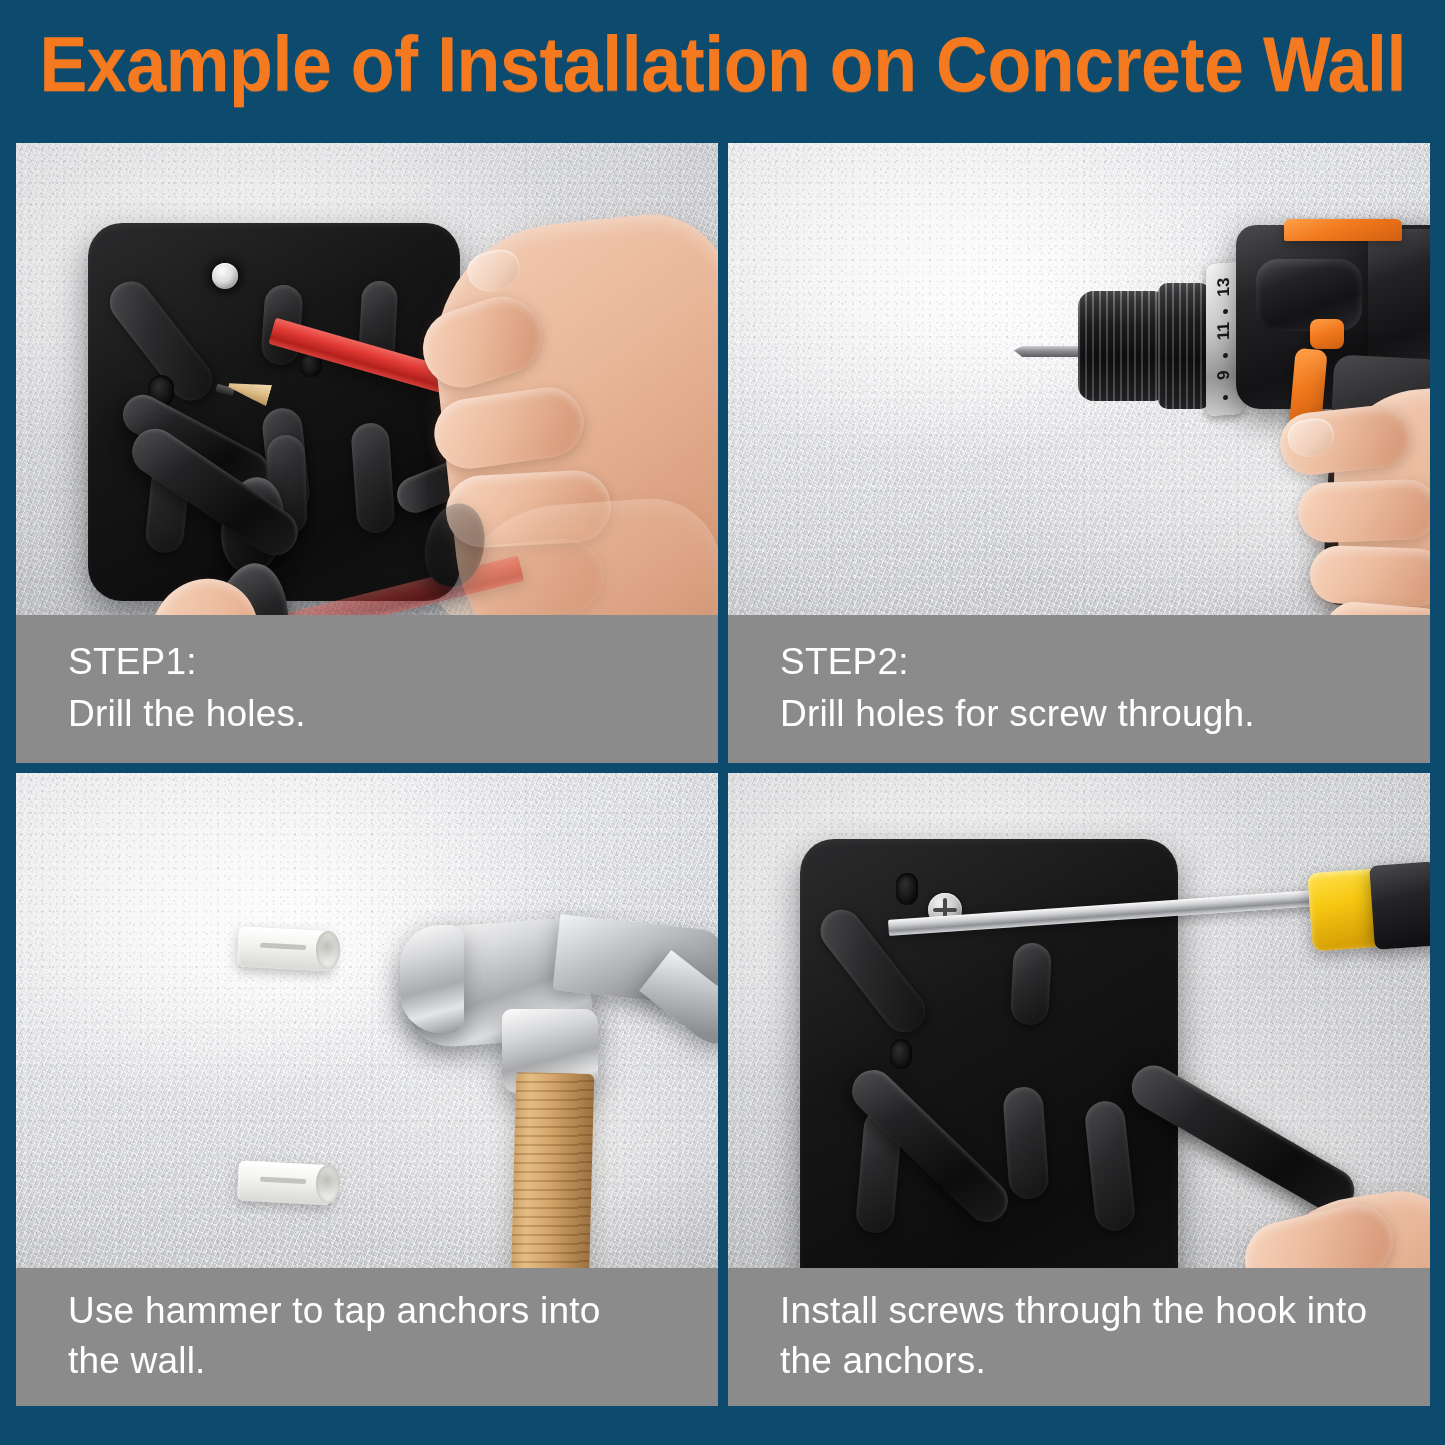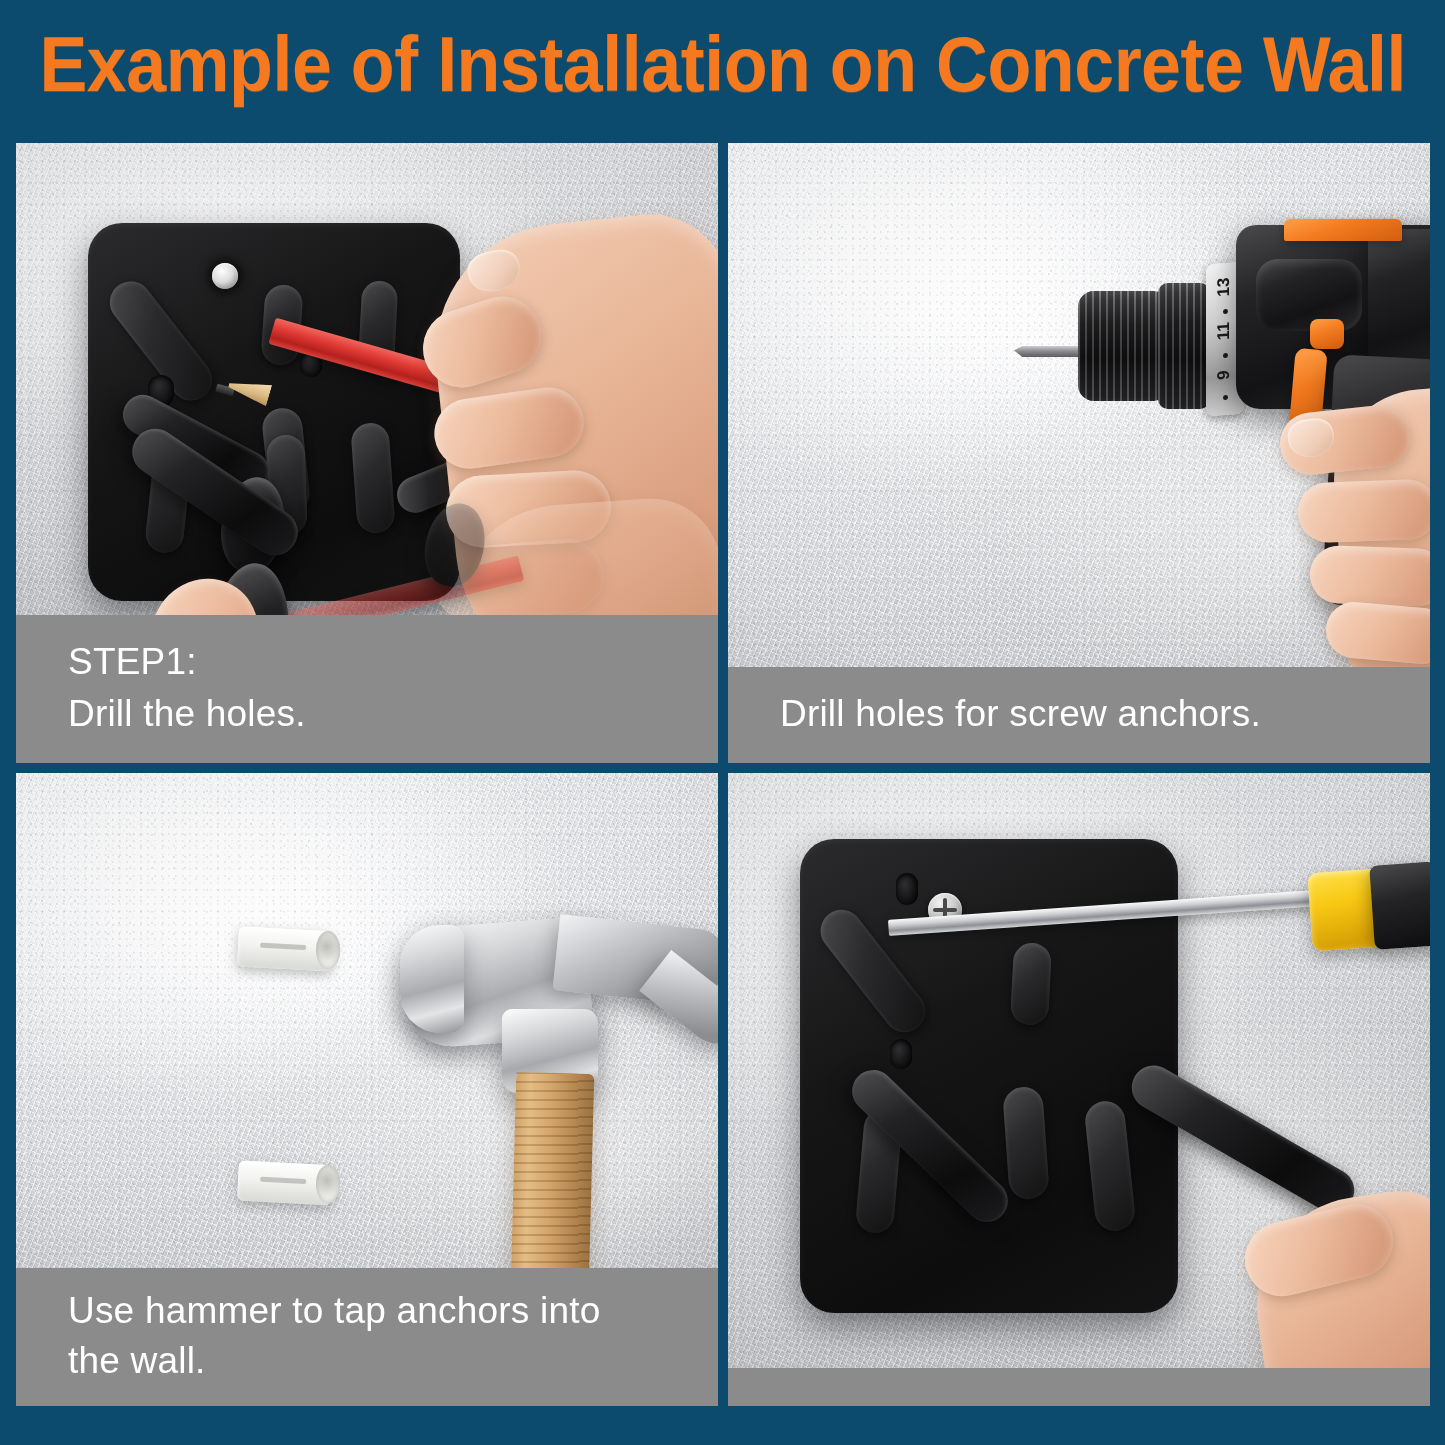--- a/index.html
+++ b/index.html
@@ -416,21 +416,22 @@
         <div class="drill-body" style="left:600px; top:214px; width:110px; height:250px; border-radius:18px; transform:rotate(3deg);"></div>
 
         <div class="skin" style="left:612px; top:246px; width:180px; height:350px; border-radius:90px 50px 40px 110px; transform:rotate(-4deg);"></div>
         <div class="finger" style="left:552px; top:266px; width:130px; height:62px; transform:rotate(-6deg);"></div>
         <div class="nail" style="left:560px; top:276px; width:46px; height:38px; transform:rotate(-8deg);"></div>
         <div class="finger" style="left:570px; top:338px; width:140px; height:60px; transform:rotate(-2deg);"></div>
         <div class="finger" style="left:582px; top:404px; width:136px; height:58px; transform:rotate(2deg);"></div>
         <div class="finger" style="left:598px; top:462px; width:124px; height:56px; transform:rotate(5deg);"></div>
       </div>
       <div class="caption">
-        <div class="line">Drill holes for screw anchors.</div>
+        <div class="line step-label">STEP2:</div>
+        <div class="line">Drill holes for screw through.</div>
       </div>
     </div>
 
     <div class="panel">
       <div class="photo">
         <div class="wall bright"></div>
         <div class="vignette"></div>
 
         <div class="anchor" style="left:222px; top:156px; width:96px; height:40px; transform:rotate(3deg);">
           <div class="anchor-slot" style="left:22px; top:15px; width:46px; height:5px;"></div>
@@ -479,17 +480,18 @@
 
         <div class="hook-arm" style="left:102px; top:352px; width:200px; height:42px; transform:rotate(44deg);"></div>
 
         <div class="hook-arm" style="left:390px; top:344px; width:250px; height:44px; transform:rotate(30deg);"></div>
 
         <div class="skin" style="left:530px; top:424px; width:210px; height:230px; border-radius:110px 60px 40px 80px; transform:rotate(-8deg);"></div>
         <div class="finger" style="left:516px; top:440px; width:150px; height:74px; transform:rotate(-14deg);"></div>
 
       </div>
       <div class="caption caption-tall">
+        <div class="line" style="max-width:600px;">Install screws through the hook into the anchors.</div>
       </div>
     </div>
 
   </div>
 </div>
 
 </body></html>

